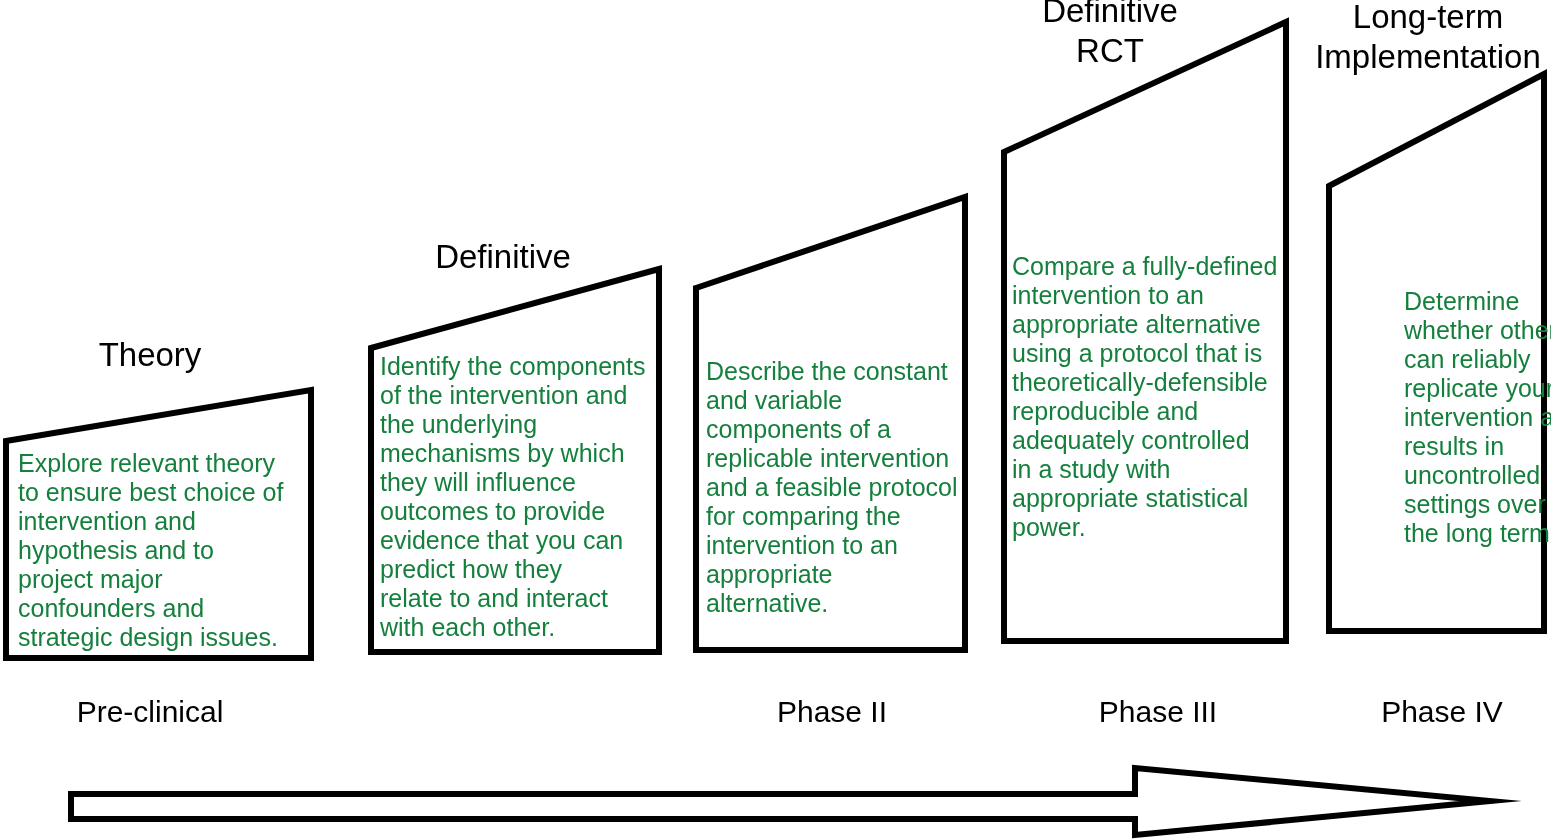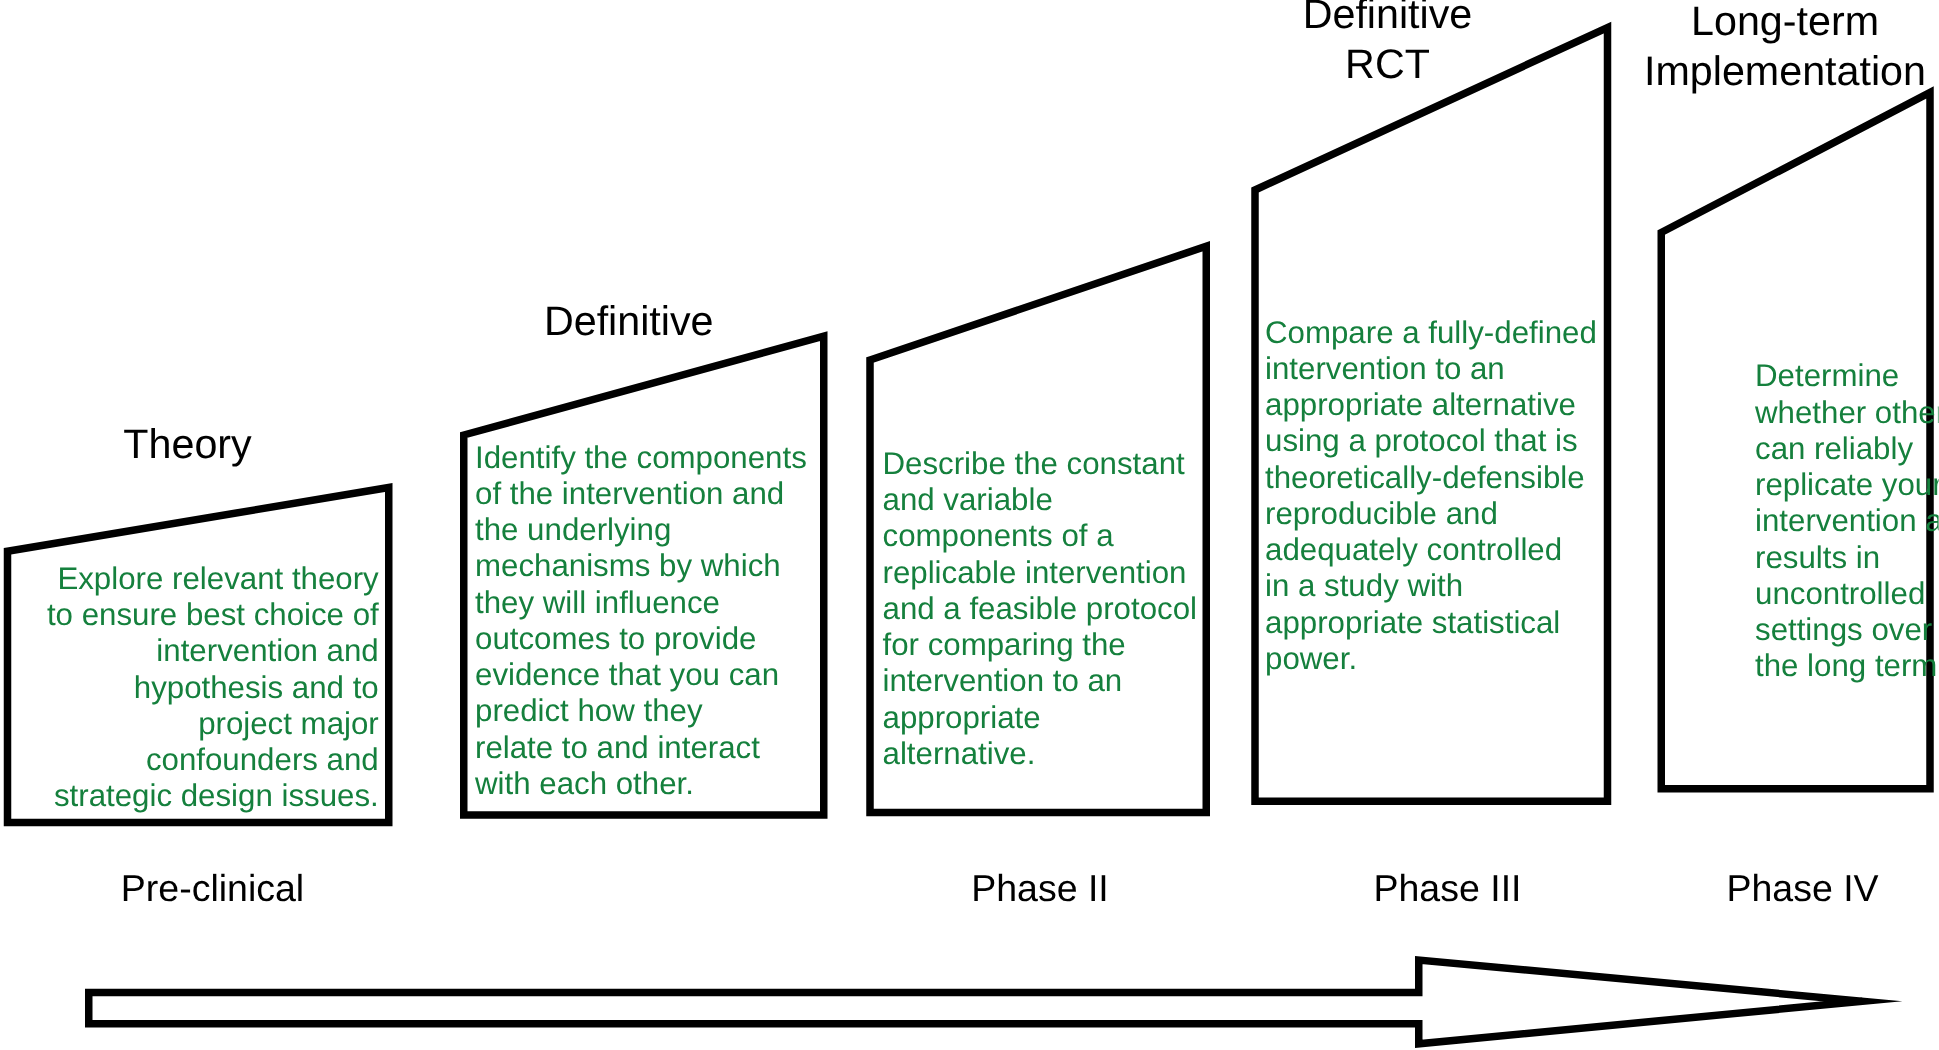--- a/index.html
+++ b/index.html
@@ -38,27 +38,27 @@
     line-height: 36px;
     color: #000000;
   }
   
   .t0 { left: 0px;    top: 335px; }
   .t1 { left: 353px;  top: 237px; }
   .t2 { left: 670px;  top: 147px; }
   .t3 { left: 960px;  top: -9px;  }
   .t4 { left: 1278px; top: -3px;  }
   
-  .d0 { left: 18px;   top: 449px; width: 285px; text-align: right; }
+  .d0 { left: 18px;   top: 449px; width: 285px; }
   .d1 { left: 380px;  top: 352px; width: 285px; }
   .d2 { left: 706px;  top: 357px; width: 270px; }
   .d3 { left: 1012px; top: 252px; width: 285px; }
   .d4 { left: 1404px; top: 287px; width: 200px; }
   
-  .p0 { left: 0px;    top: 694px; margin-left: 20px; }
+  .p0 { left: 0px;    top: 694px; }
   .p1 { left: 356px;  top: 694px; }
   .p2 { left: 682px;  top: 694px; }
   .p3 { left: 1008px; top: 694px; }
   .p4 { left: 1292px; top: 694px; }
 </style>
 </head>
 <body>
 
 <div class="figure">
 

